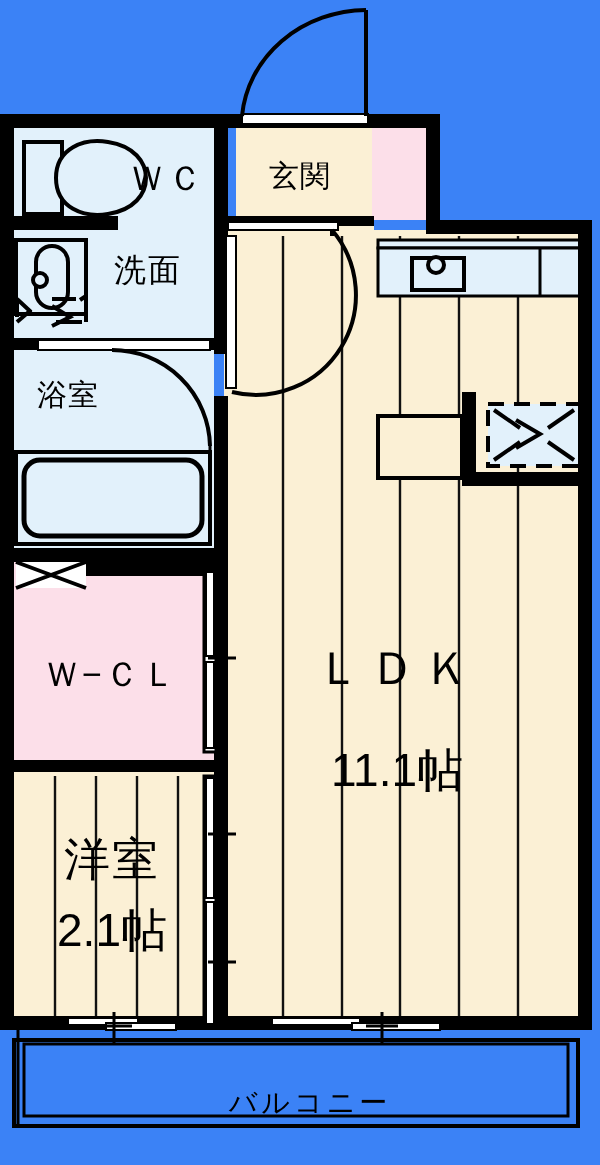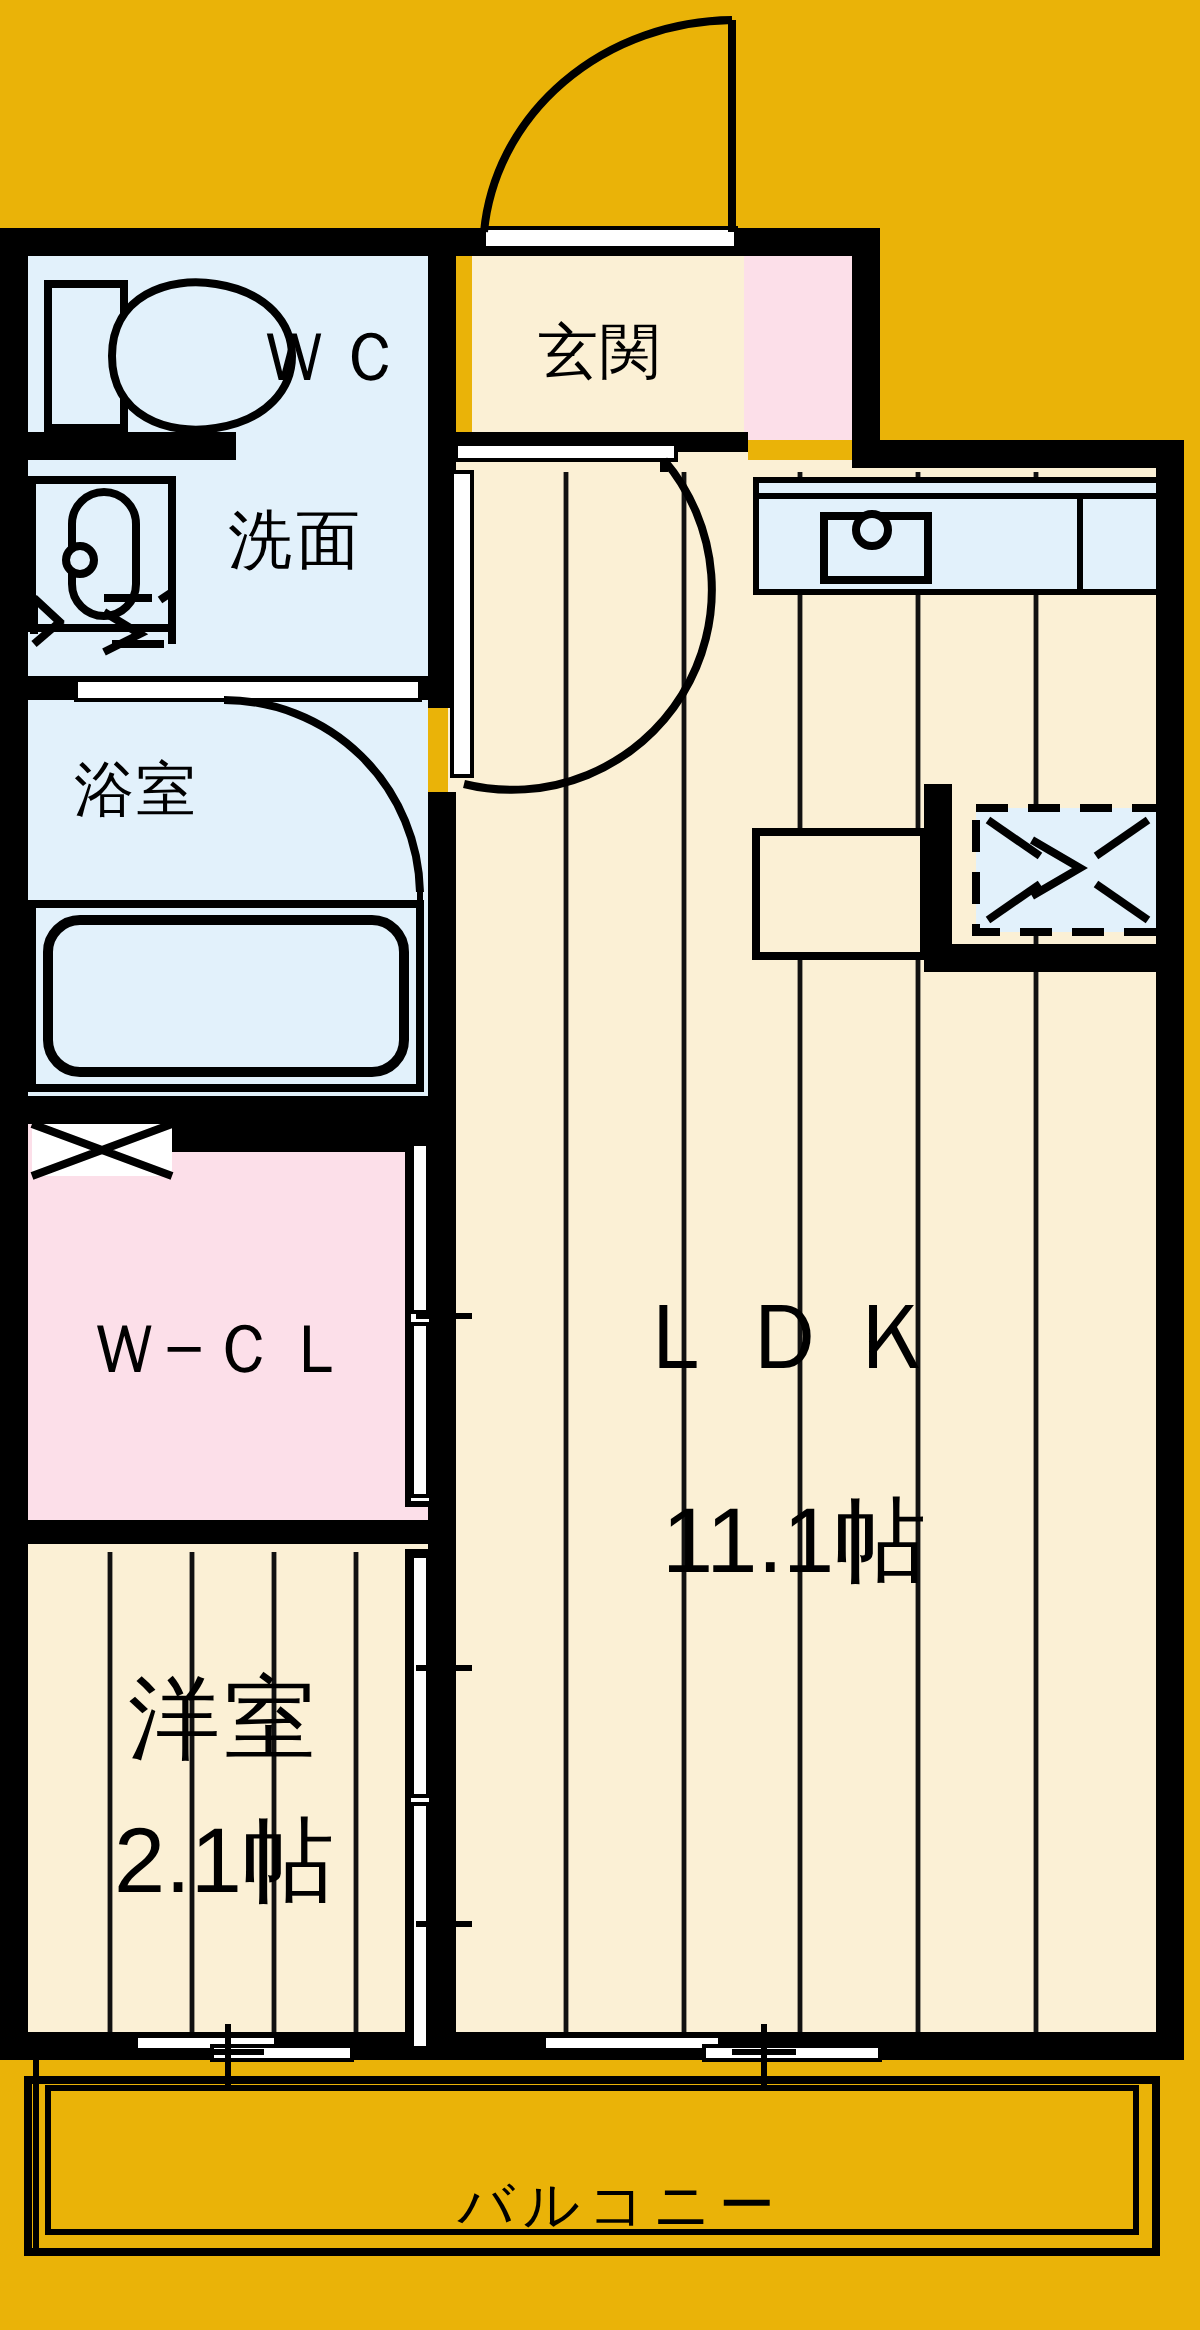--- a/index.html
+++ b/index.html
@@ -1,17 +1,17 @@
 <!DOCTYPE html>
 <html><head>
 <meta charset="utf-8">
 <style>
   html,body{margin:0;padding:0;background:#ffffff;}
   body{width:600px;height:1165px;font-family:"Liberation Sans","DejaVu Sans",sans-serif;}
-  #stage{position:relative;width:600px;height:1165px;overflow:hidden;background:#eab308;}
+  #stage{position:relative;width:600px;height:1165px;overflow:hidden;background:#3b82f6;}
   svg#plan{position:absolute;left:0;top:0;width:600px;height:1165px;display:block;}
   text{font-family:"Liberation Sans","DejaVu Sans",sans-serif;fill:#000;}
 </style>
 </head>
 <body>
 
 <div id="stage">
 <svg id="plan" viewBox="0 0 600 1165">
 
   <g>

